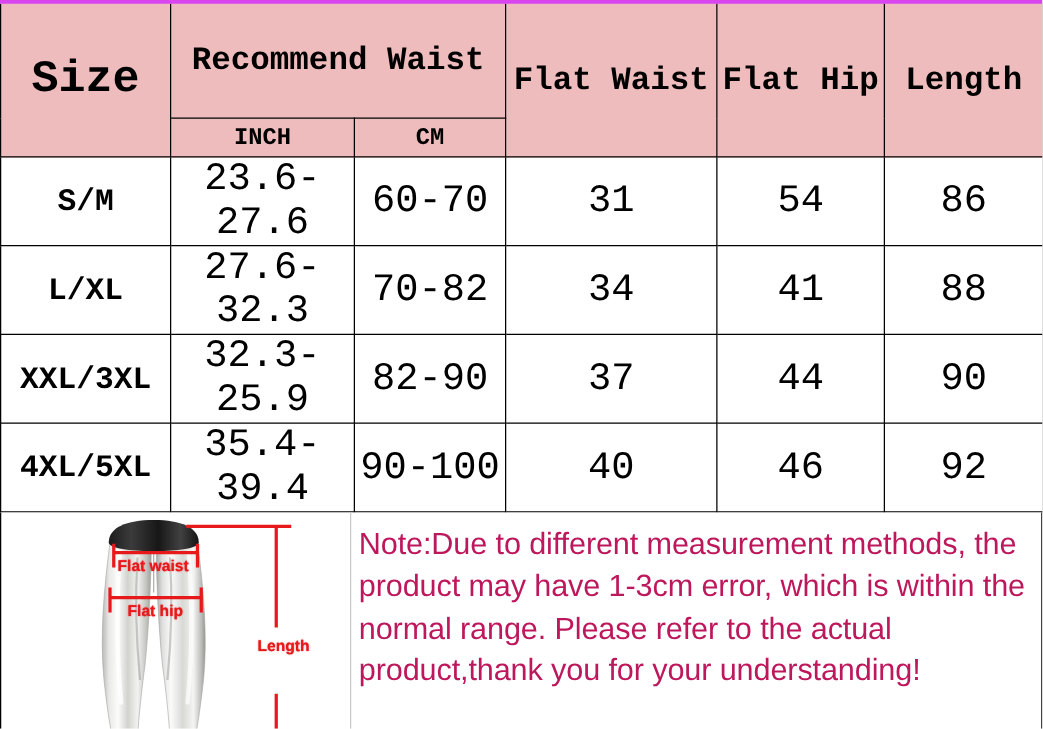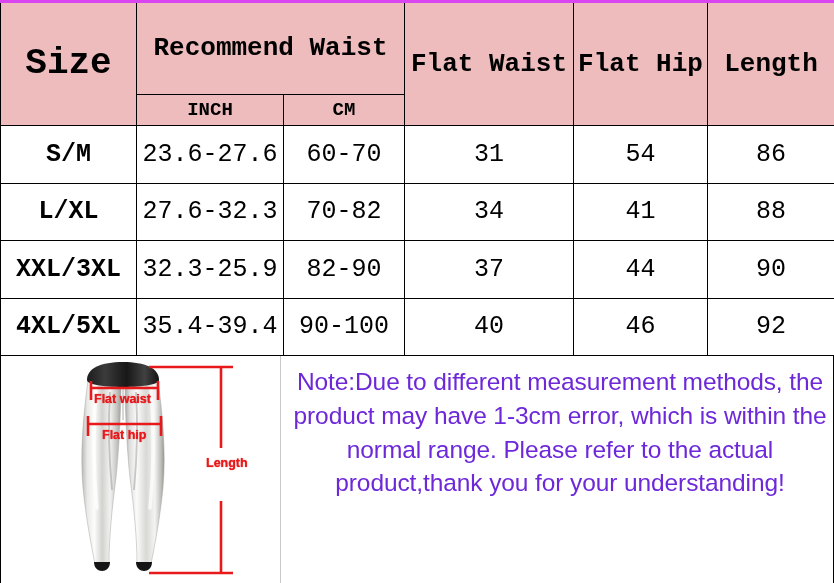--- a/index.html
+++ b/index.html
@@ -51,21 +51,21 @@
     background: #eebcbc;
     font-weight: bold;
     margin-left: 44px;
   }
   .body-row td { height: 57.5px; margin-left: 16px; }
   .cell-size {
     font-weight: bold;
     font-size: 25px;
   }
   .cell-val {
-    font-size: 25px;
+    font-size: 31px;
     font-weight: normal;
   }
   .col-size   { width: 136px; }
   .col-inch   { width: 147px; }
   .col-cm     { width: 121px; }
   .col-fwaist { width: 169px; }
   .col-fhip   { width: 134px; }
   .col-length { width: 127px; }
 
   
@@ -87,23 +87,22 @@
     flex: 0 0 280px;
   }
   .bottom-right {
     flex: 1 1 auto;
     position: relative;
     padding: 9px 0 0 6px;
   }
   .note-text {
     font-size: 24.5px;
     line-height: 1.38;
-    color: #6d28d9;
+    color: #be185d;
     letter-spacing: -0.1px;
-    text-align: center;
   }
 
   
   .legging-wrap {
     position: absolute;
     left: 62px;
     top: 2px;
     width: 130px;
     height: 224px;
   }

